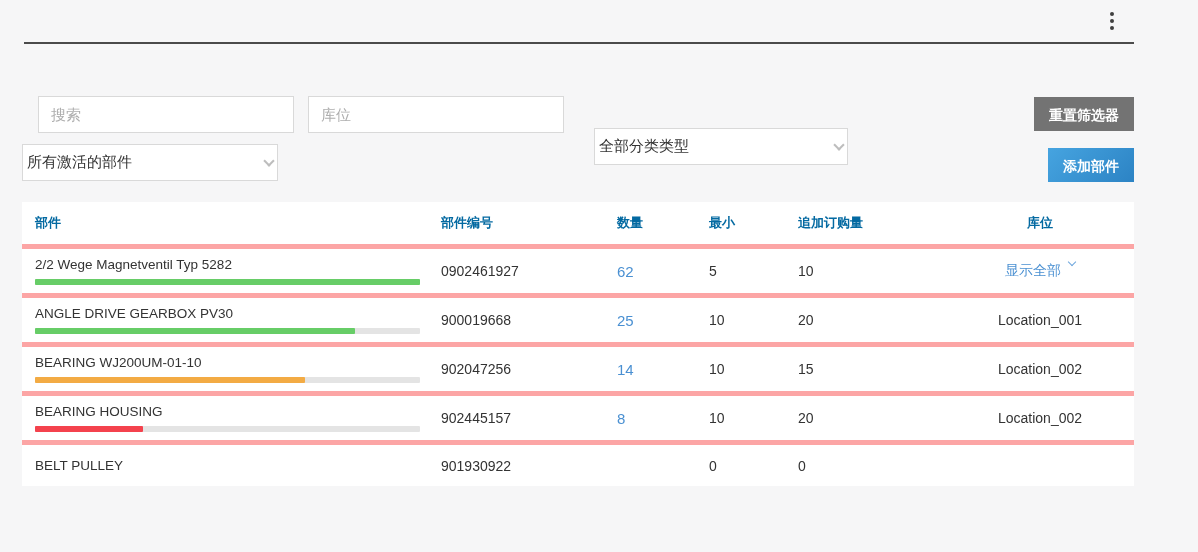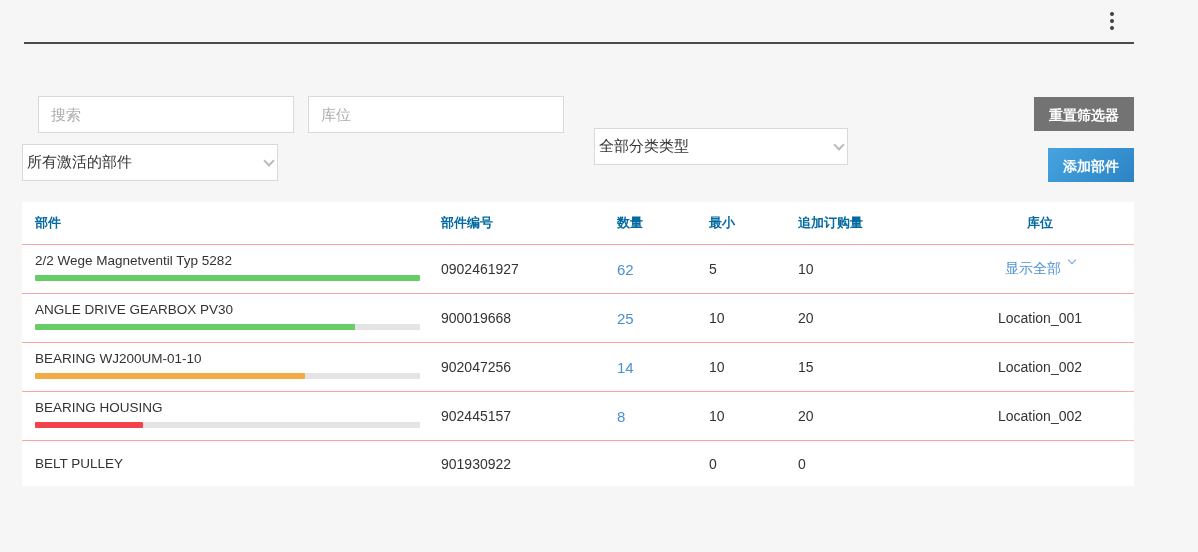--- a/index.html
+++ b/index.html
@@ -38,21 +38,21 @@
   .btn { position:absolute; height:34px; border:none; color:#fff; font-weight:bold;
          font-size:14px; padding:10px 15px; cursor:pointer; font-family:inherit; }
   .btn-reset { right:0; top:1px; background:#737373; }
   .btn-add { right:0; top:52px; background:linear-gradient(135deg,#46a4e0,#2c83c4);text-align:center; }
 
   
   .panel { margin:20px 64px 0 22px; width:1112px; background:#fff; }
   .grid { display:grid; grid-template-columns:419px 176px 92px 89px 148px 1fr; }
   .thead { height:42px; align-items:center; font-size:13px; font-weight:bold; color:#0369a1; }
   .thead .c-part { padding-left:13px; }
-  .row { height:49px; border-top:1px solid #fca5a5; font-size:14px; color:#333; }
+  .row { height:49px; border-top:5px solid #fca5a5; font-size:14px; color:#333; }
   .row .cell { display:flex; align-items:center; }
   .row:first-of-type { border-top:none; }
   .c-loc { justify-content:center; text-align:center; }
   .part-cell { padding:8px 0 0 13px; }
   .row.centered .part-cell { padding-top:0; display:flex; align-items:center; }
   .part-name { font-size:13.5px; color:#333; }
   .bar-track { margin-top:7px; width:385px; height:6px; background:#e4e4e4; border-radius:1px; }
   .bar-fill { height:100%; border-radius:1px; }
   .qty { color:#4a90d2; font-size:15px; cursor:pointer; }
   .show-all { display:flex; align-items:flex-start; gap:8px; color:#4a90d2; cursor:pointer; }

